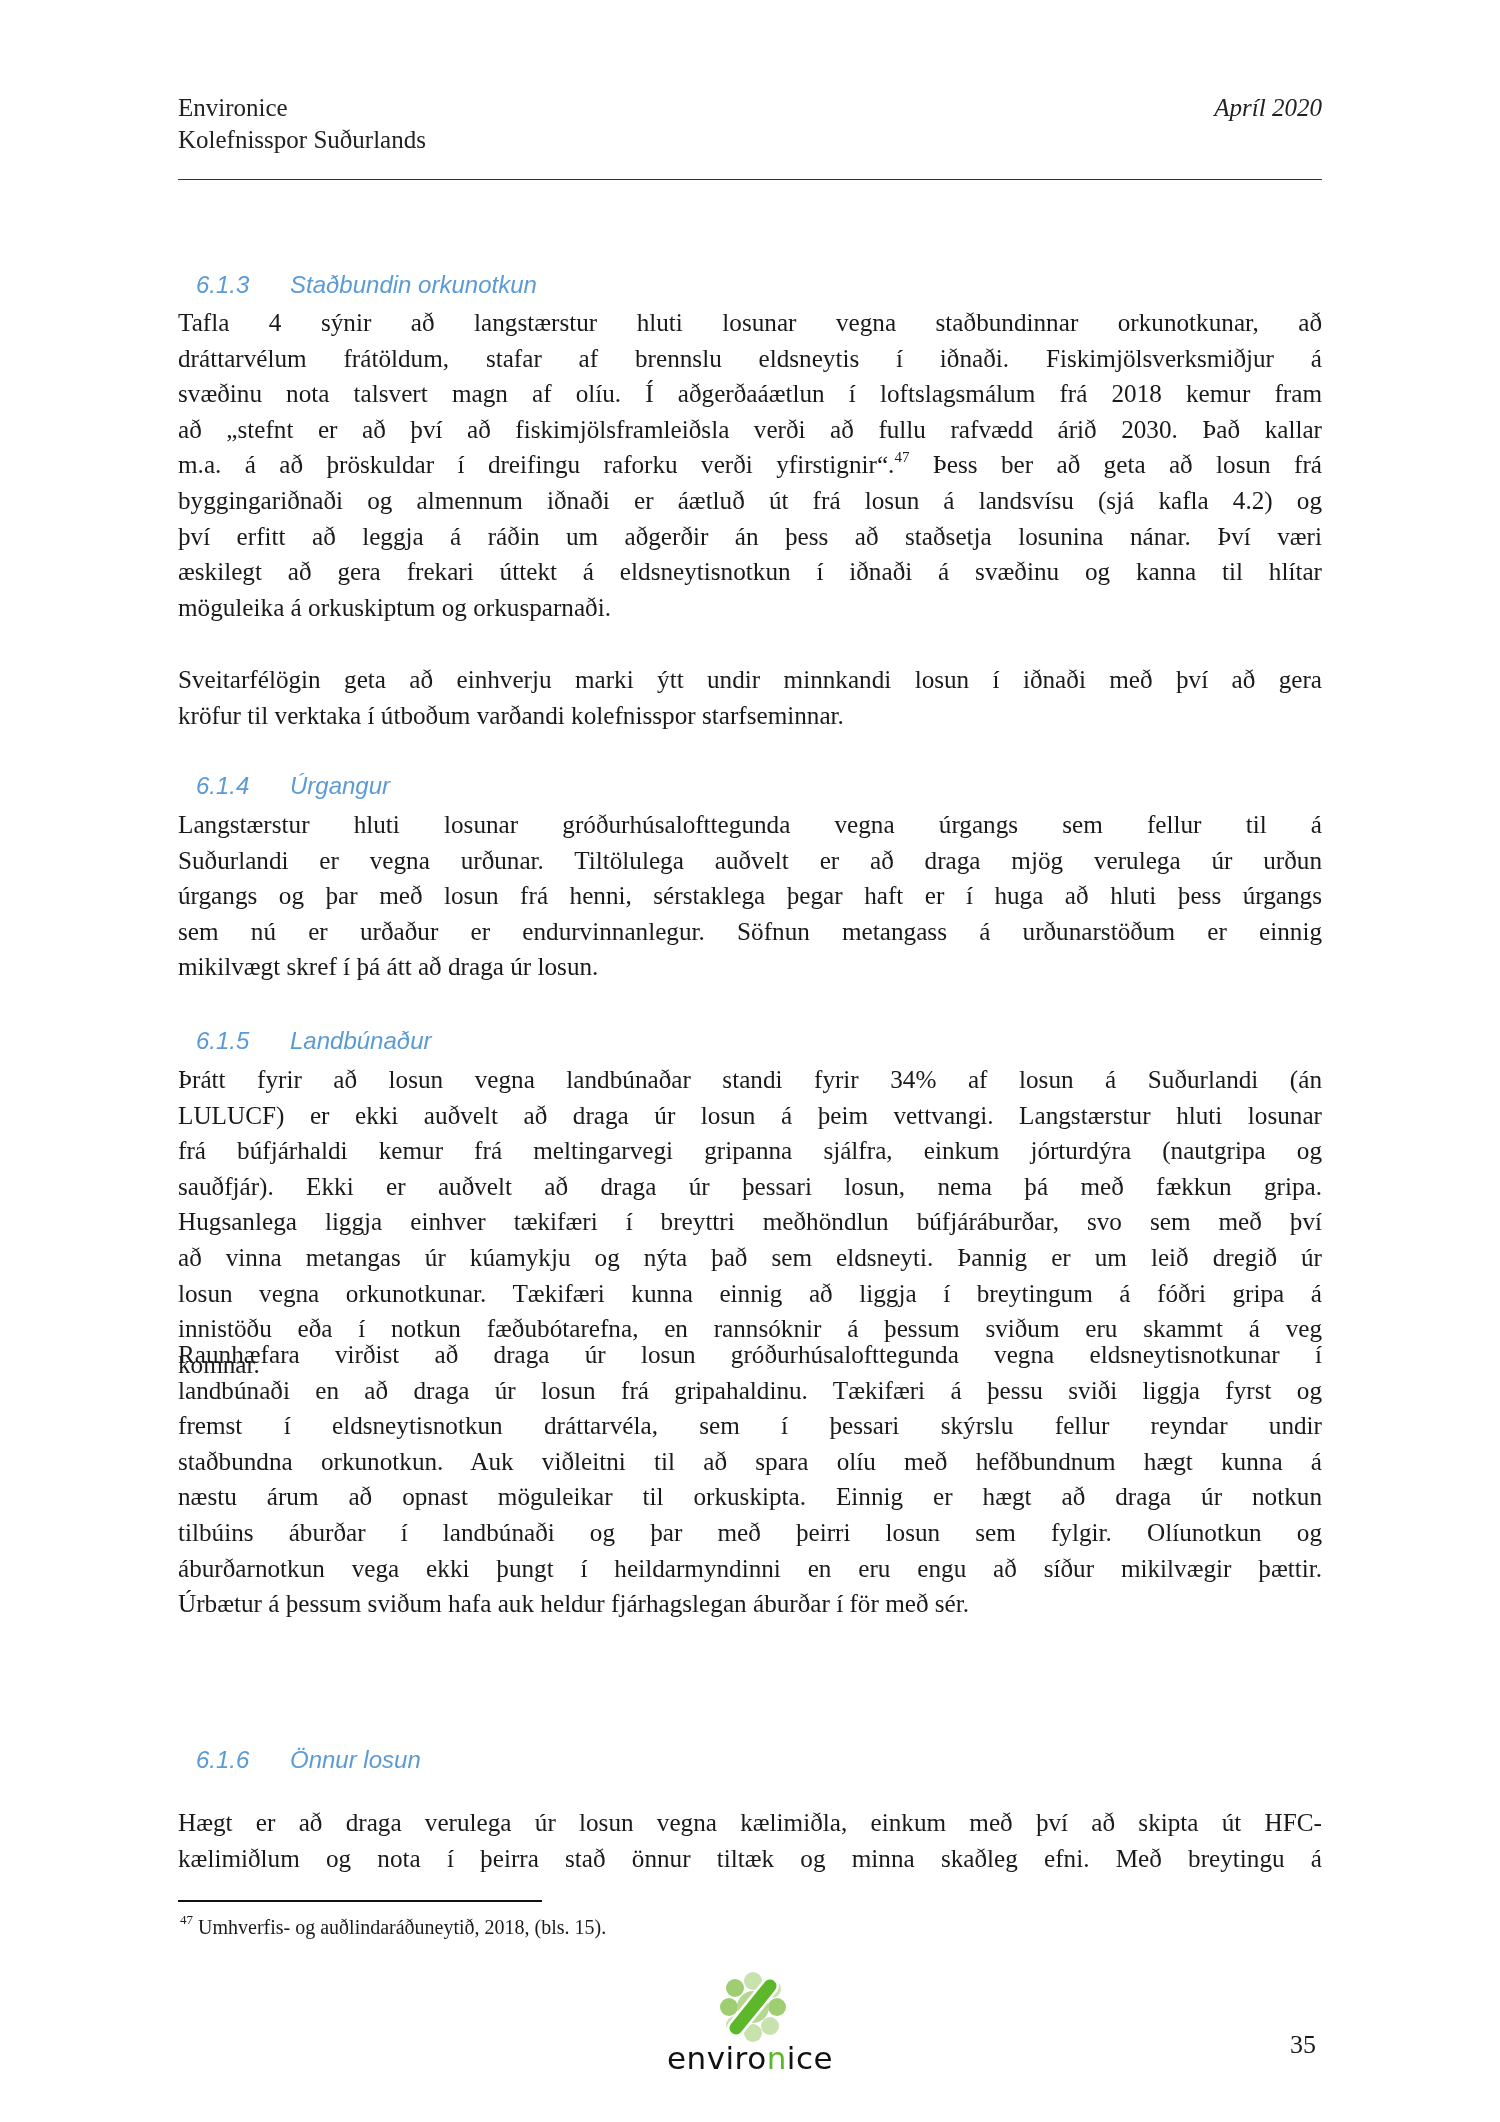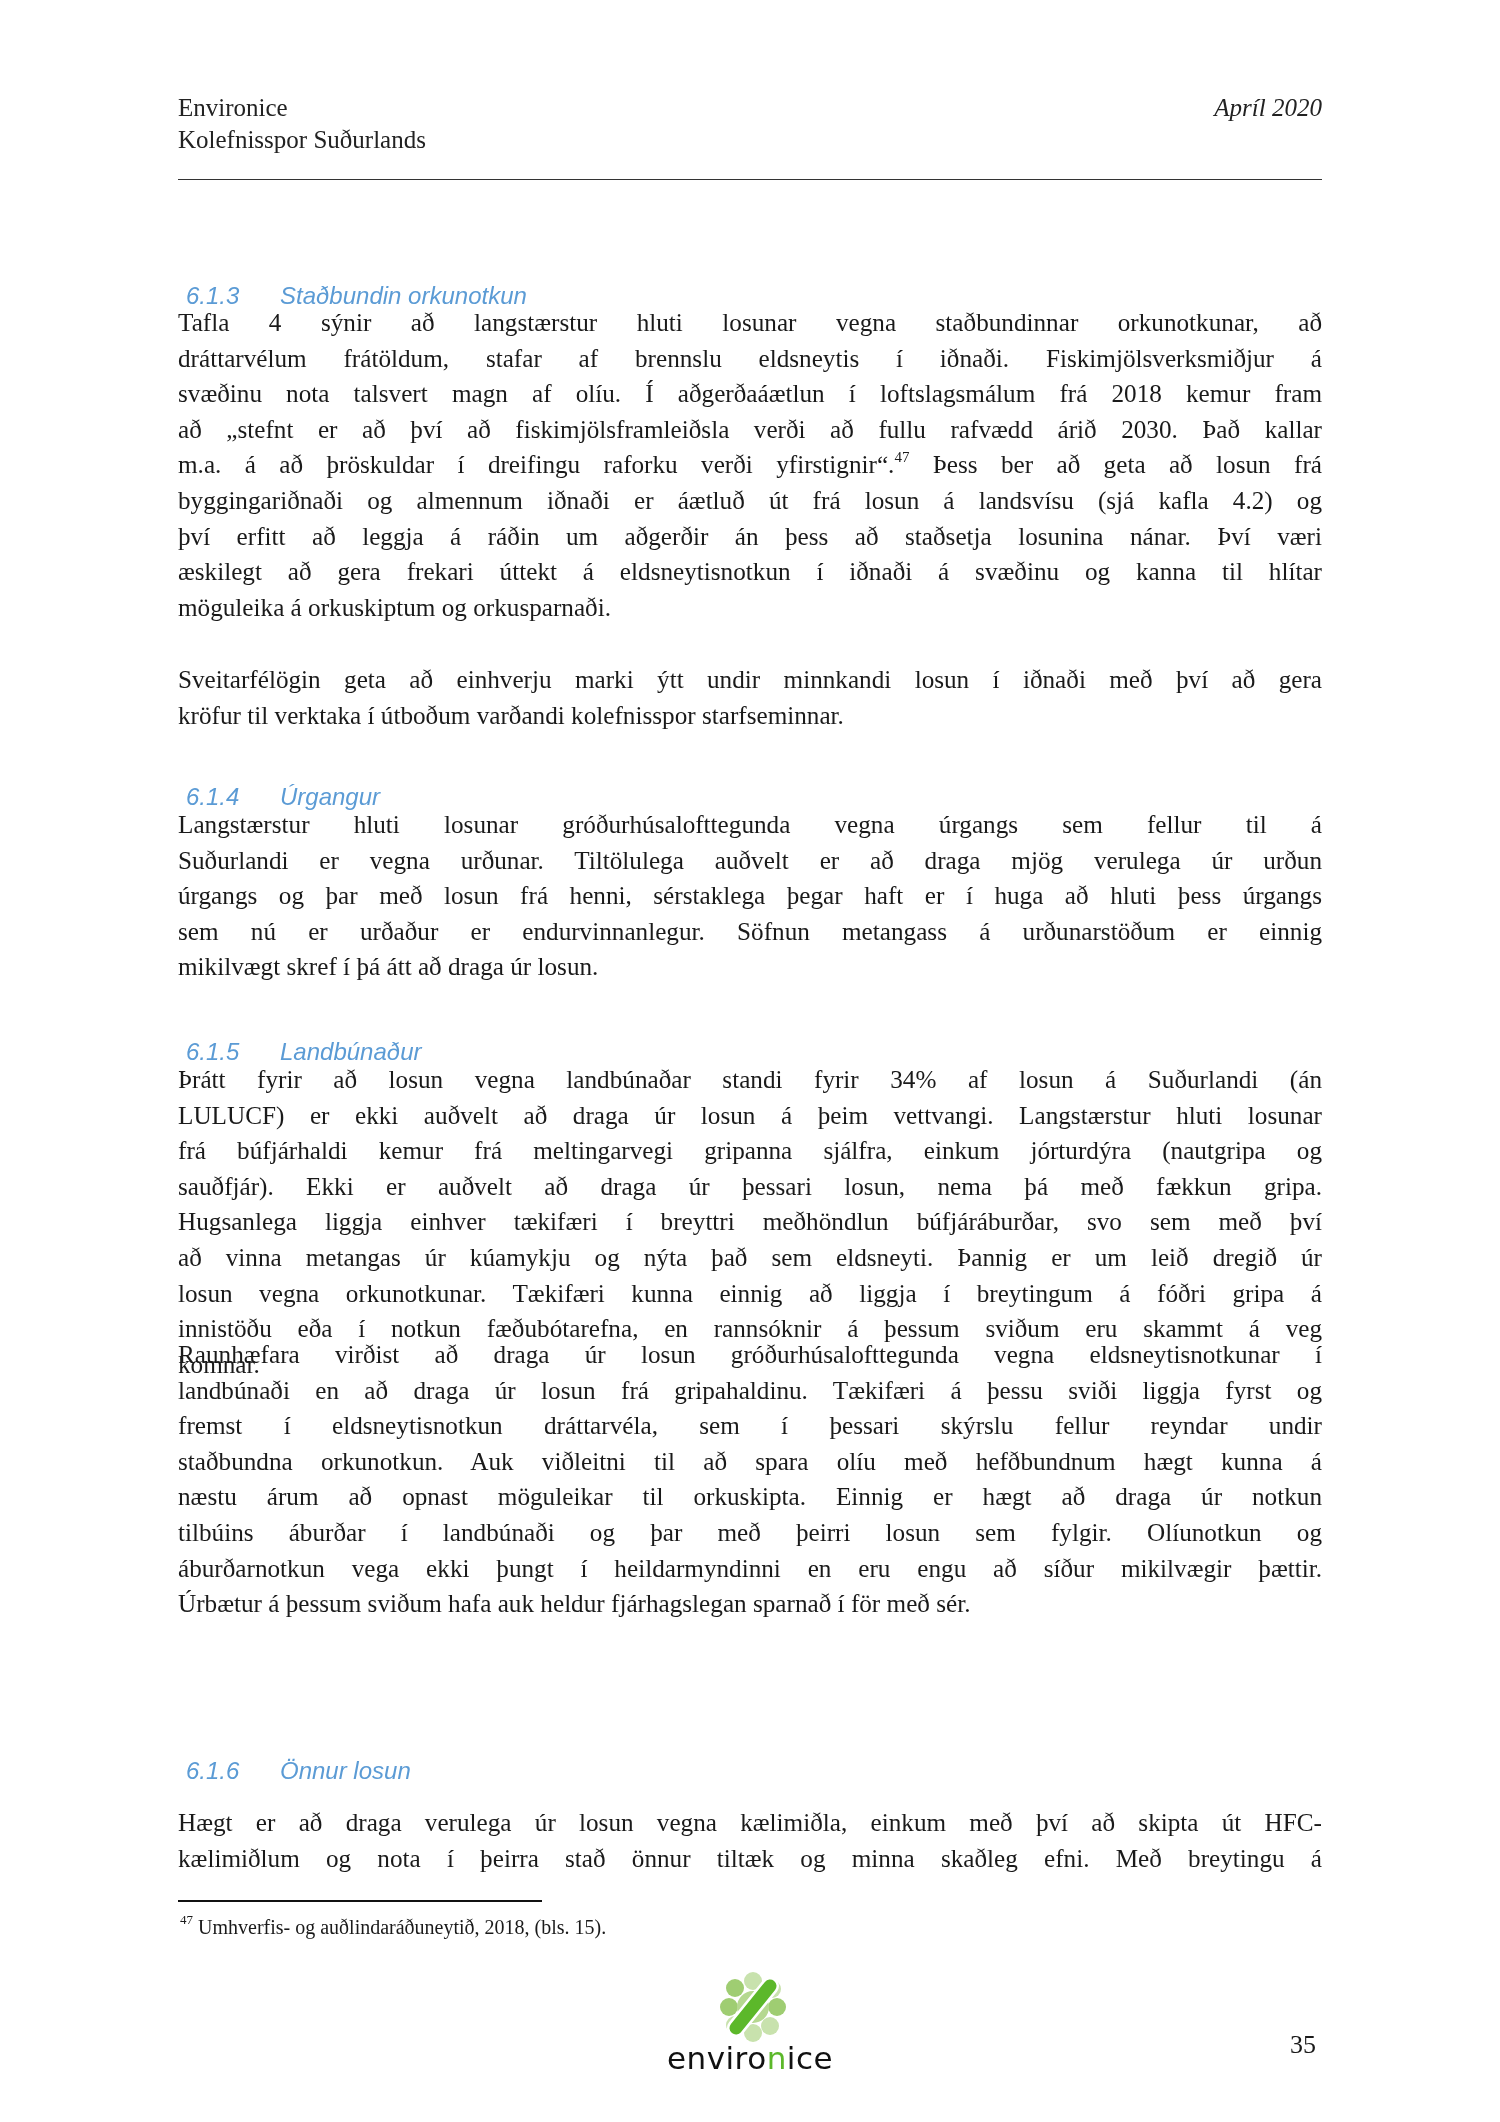--- a/index.html
+++ b/index.html
@@ -3,23 +3,23 @@
 <meta charset="utf-8">
 <style>
   html, body { margin: 0; padding: 0; background: #ffffff; }
   body { width: 1500px; height: 2122px; position: relative; overflow: hidden;
          font-family: "Liberation Serif", "DejaVu Serif", serif; color: #1a1a1a; }
   .abs { position: absolute; }
   .hdr { font-size: 25px; line-height: 32px; color: #222; }
   .hdr-left { left: 178px; top: 92px; }
   .hdr-right { right: 178px; top: 92px; text-align: left; font-style: italic; }
   .hdr-rule { left: 178px; top: 179px; width: 1144px; height: 0; border-top: 1.5px solid #333; }
-  .heading { left: 186px; font-family: "Liberation Sans", "DejaVu Sans", sans-serif;
+  .heading { left: 196px; font-family: "Liberation Sans", "DejaVu Sans", sans-serif;
              font-style: italic; font-weight: normal; font-size: 24px; line-height: 30px;
-             color: #5b9bd5; white-space: nowrap; margin-top: 11px; }
+             color: #5b9bd5; white-space: nowrap; }
   .heading .num { display: inline-block; width: 94px; }
   .para { left: 178px; width: 1144px; font-size: 25.2px; line-height: 35.6px; }
   .line { display: block; text-align: justify; text-align-last: justify; white-space: nowrap; height: 35.6px; }
   .line.last { text-align-last: left; }
   sup.fn { font-size: 15px; line-height: 0; position: relative; top: -2px; }
   .fn-rule { left: 178px; top: 1900px; width: 364px; height: 0; border-top: 2px solid #111; }
   .footnote { left: 180px; top: 1914px; font-size: 20px; line-height: 26px; white-space: nowrap; }
   .footnote sup { font-size: 13px; position: relative; top: -2px; line-height: 0; }
   .page-num { left: 1290px; top: 2030px; font-size: 26px; line-height: 30px; }
   .logo { left: 660px; top: 1972px; width: 180px; height: 112px; }
@@ -84,21 +84,21 @@
   <span class="line last">komnar.</span>
 </div>
 <div class="abs para" style="top:1337px;">
   <span class="line">Raunhæfara virðist að draga úr losun gróðurhúsalofttegunda vegna eldsneytisnotkunar í</span>
   <span class="line">landbúnaði en að draga úr losun frá gripahaldinu. Tækifæri á þessu sviði liggja fyrst og</span>
   <span class="line">fremst í eldsneytisnotkun dráttarvéla, sem í þessari skýrslu fellur reyndar undir</span>
   <span class="line">staðbundna orkunotkun. Auk viðleitni til að spara olíu með hefðbundnum hægt kunna á</span>
   <span class="line">næstu árum að opnast möguleikar til orkuskipta. Einnig er hægt að draga úr notkun</span>
   <span class="line">tilbúins áburðar í landbúnaði og þar með þeirri losun sem fylgir. Olíunotkun og</span>
   <span class="line">áburðarnotkun vega ekki þungt í heildarmyndinni en eru engu að síður mikilvægir þættir.</span>
-  <span class="line last">Úrbætur á þessum sviðum hafa auk heldur fjárhagslegan sparnað í för með sér.</span>
+  <span class="line last">Úrbætur á þessum sviðum hafa auk heldur fjárhagslegan áburðar í för með sér.</span>
 </div>
 
 <div class="abs heading" style="top:1745px;">
   <span class="num">6.1.6</span><span>Önnur losun</span>
 </div>
 <div class="abs para" style="top:1781px;margin-top:24px;">
   <span class="line">Hægt er að draga verulega úr losun vegna kælimiðla, einkum með því að skipta út HFC-</span>
   <span class="line">kælimiðlum og nota í þeirra stað önnur tiltæk og minna skaðleg efni. Með breytingu á</span>
 </div>
 

